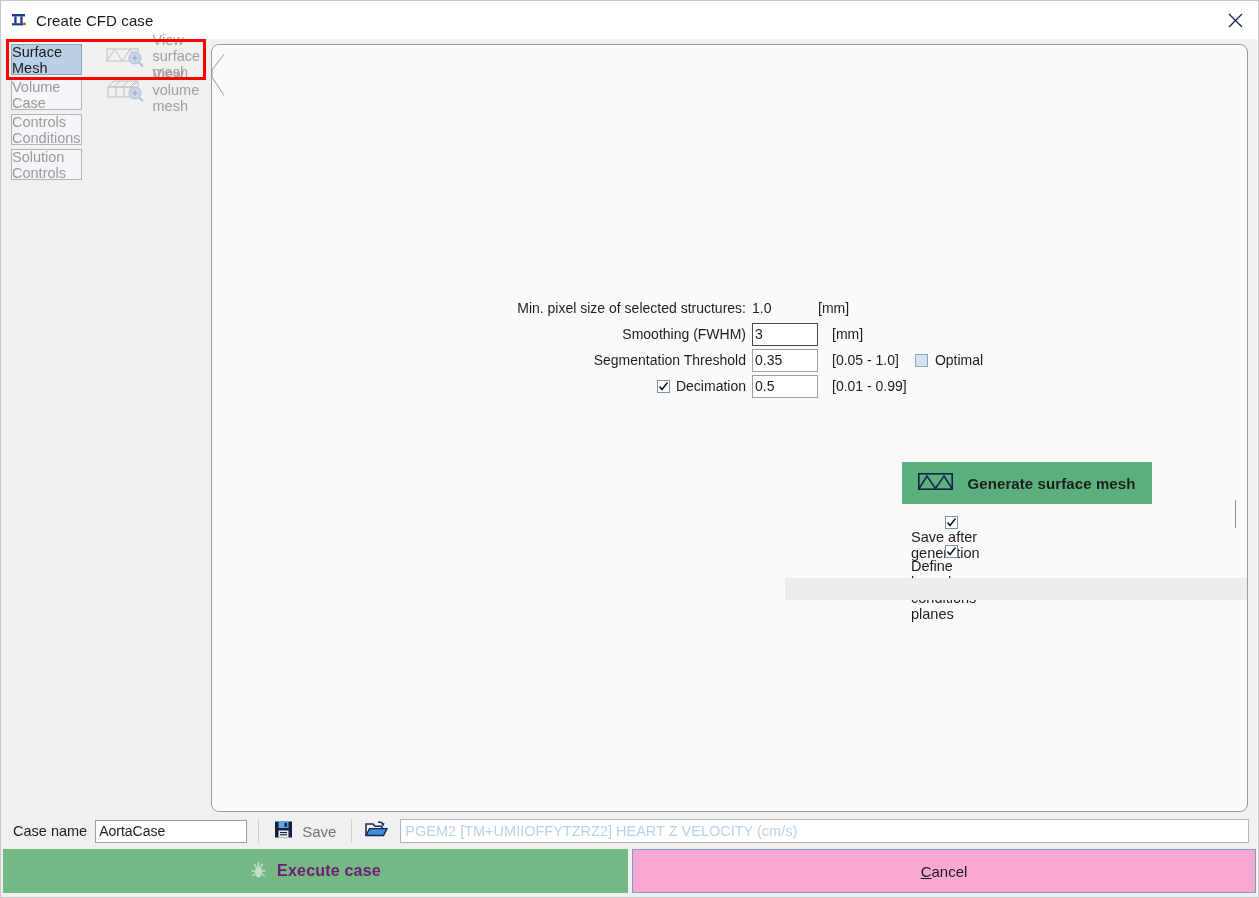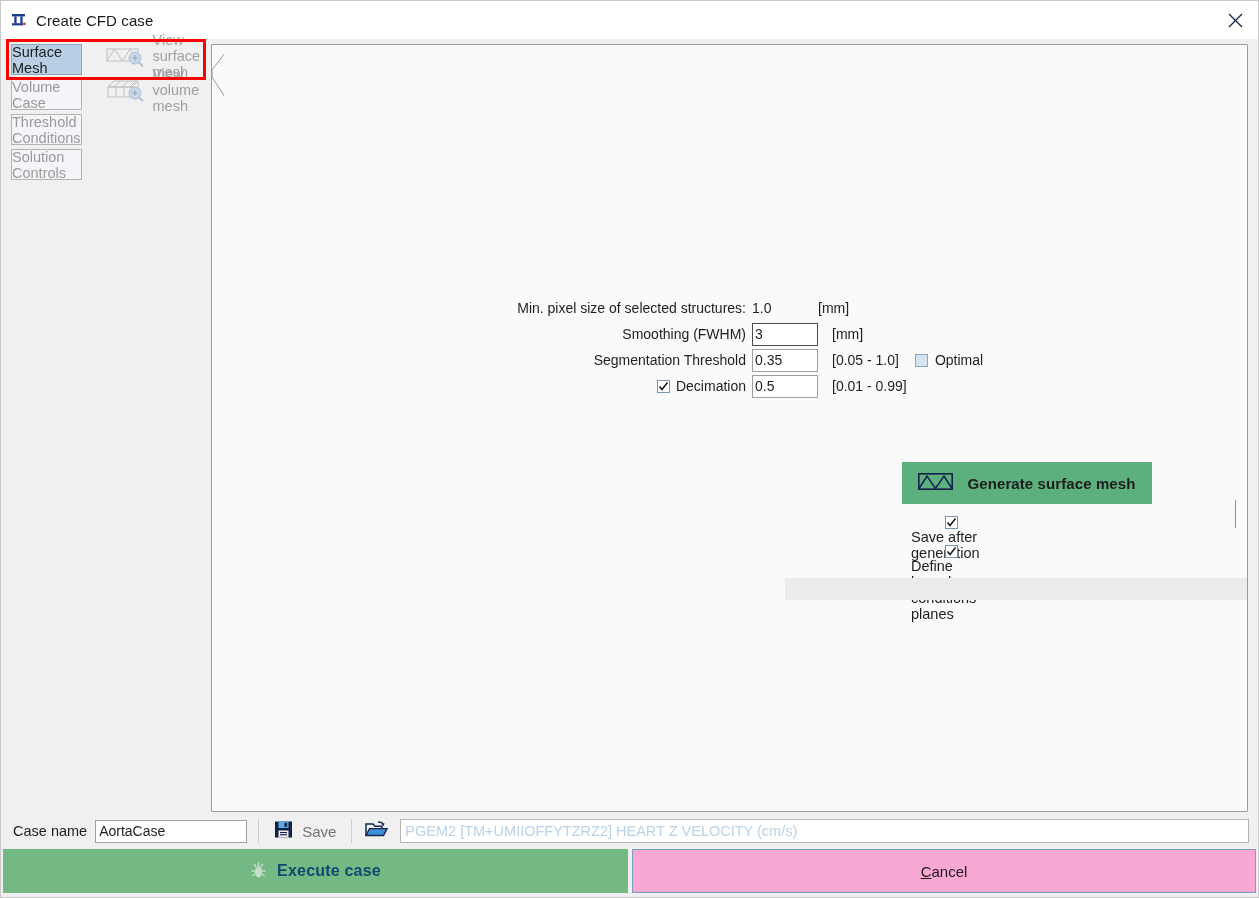--- a/index.html
+++ b/index.html
@@ -124,21 +124,21 @@
     flex: 1 1 auto;
     position: relative;
     padding: 5px 10px 3px 0;
     min-width: 0;
   }
   .panel {
     position: relative;
     height: 100%;
     background: #fafafa;
     border: 1px solid #9a9a9a;
-    border-radius: 1px;
+    border-radius: 8px;
     overflow: hidden;
   }
   
   .notch {
     position: absolute;
     left: -1px; top: 8px;
     width: 14px; height: 46px;
     overflow: hidden;
     z-index: 3;
   }
@@ -349,21 +349,21 @@
     border: none;
     display: flex;
     align-items: center;
     justify-content: center;
     gap: 10px;
     cursor: default;
   }
   .execbtn .etext {
     font-size: 16px;
     font-weight: bold;
-    color: #0c4a6e;
+    color: #701a75;
     letter-spacing: .2px;
   }
   .cancelbtn {
     flex: 1 1 auto;
     height: 44px;
     background: #f9a8d4;
     border: 1px solid #7b9ec4;
     display: flex;
     align-items: center;
     justify-content: center;
@@ -402,21 +402,21 @@
 
     <div class="leftcol">
       <div class="tabs">
         <div class="tab active">
           <span>Surface Mesh</span>
         </div>
         <div class="tab">
           <span>Volume Case</span>
         </div>
         <div class="tab">
-          <span>Threshold Conditions</span>
+          <span>Controls Conditions</span>
         </div>
         <div class="tab">
           <span>Solution Controls</span>
         </div>
         <div class="tab-highlight"></div>
       </div>
 
       <div class="spacer"></div>
 
       <div class="viewlinks">

